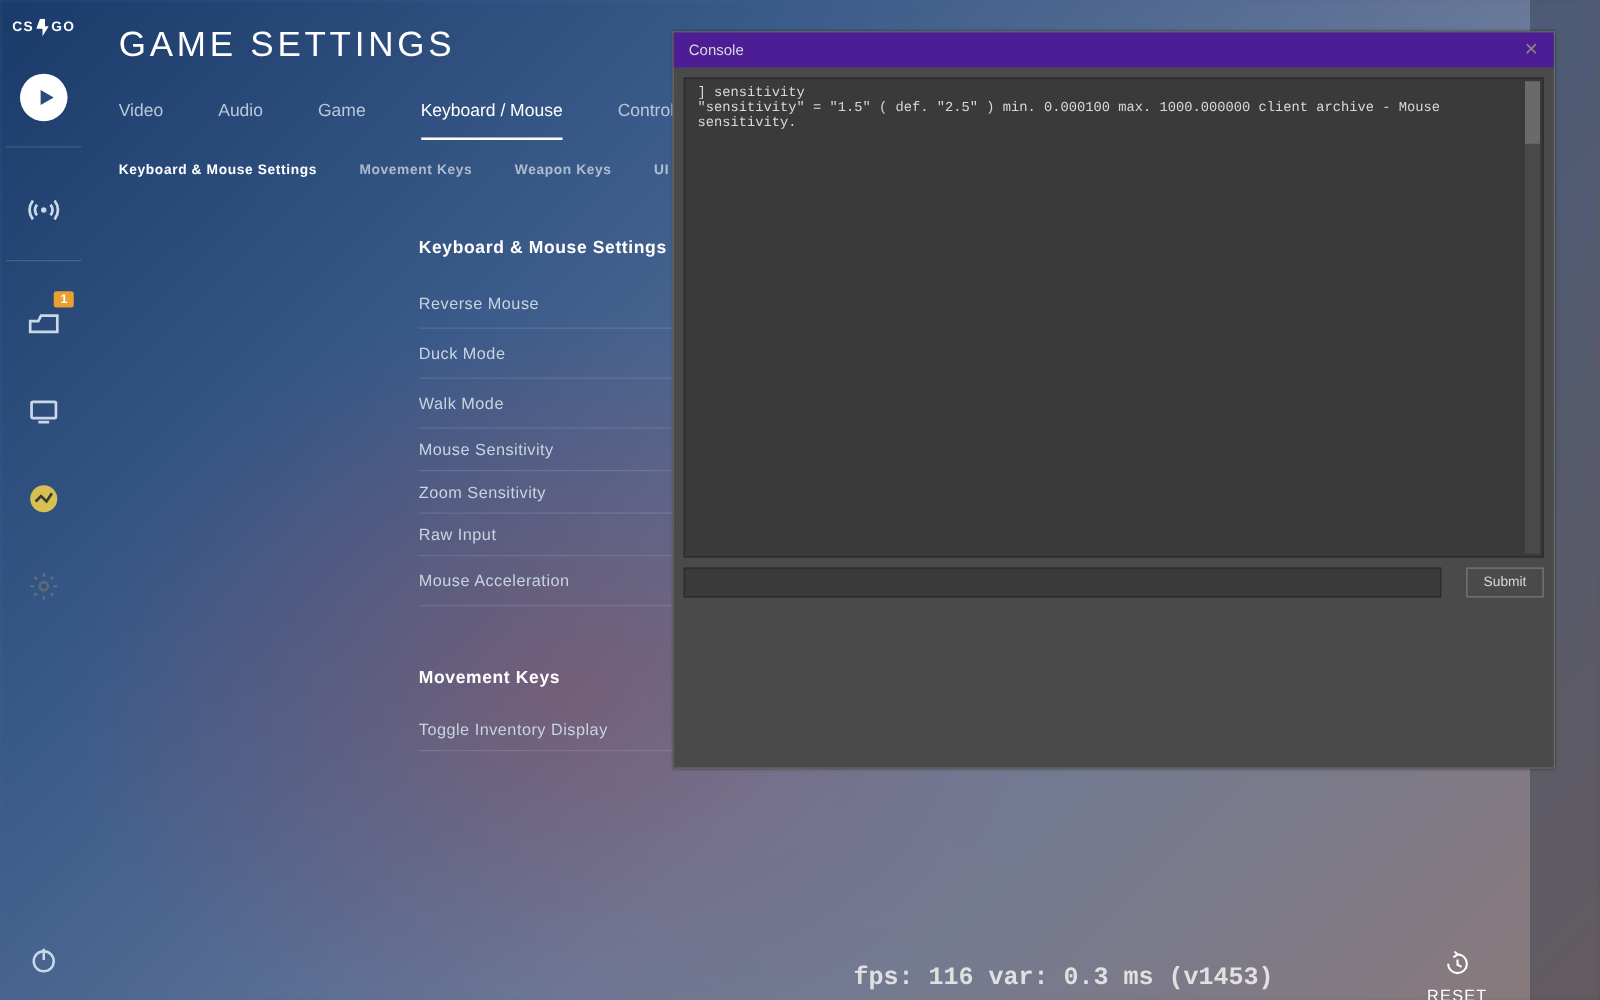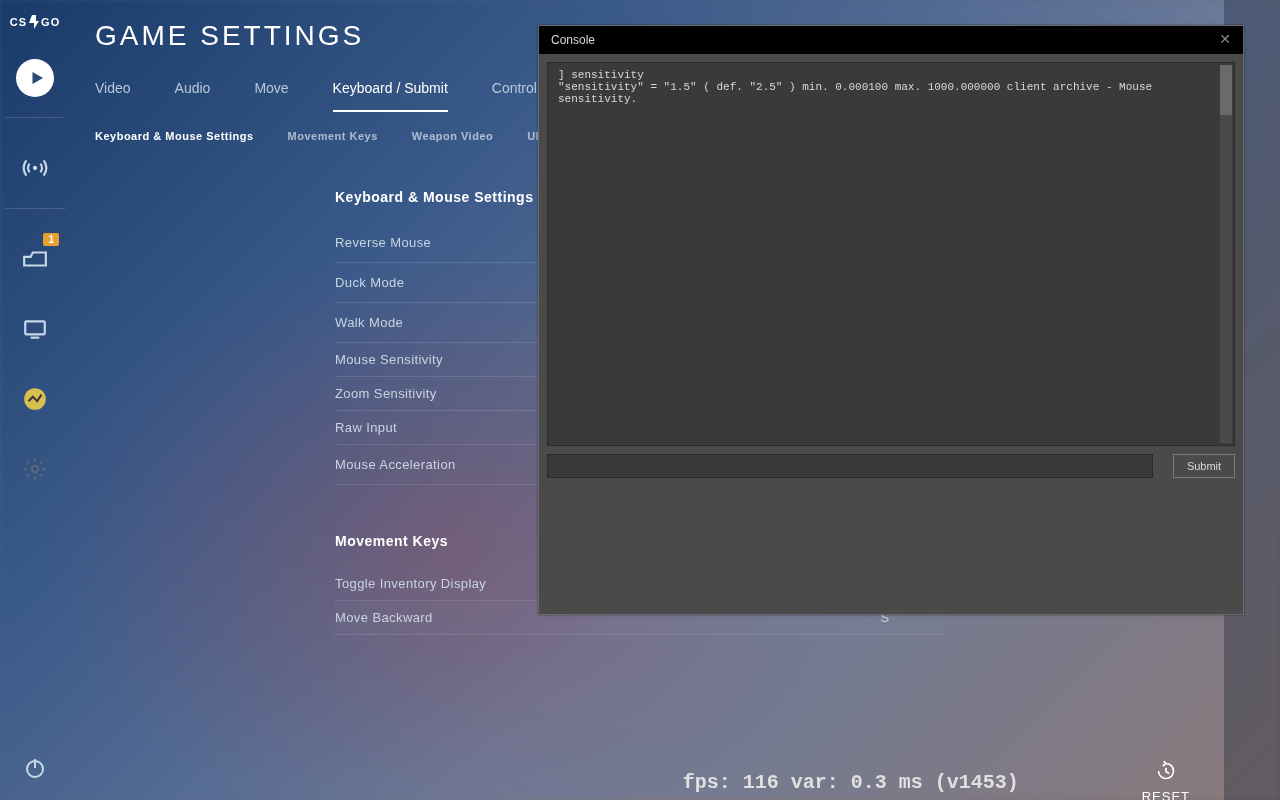--- a/index.html
+++ b/index.html
@@ -119,21 +119,21 @@
 .console {
   position: absolute;
   left: 538px; top: 25px;
   width: 706px; height: 590px;
   background: #4a4a4a;
   border: 1px solid #6a6a6a;
   z-index: 20;
   box-shadow: 0 0 2px rgba(0,0,0,0.5);
 }
 .console-title {
-  height: 28px; background: #000000;
+  height: 28px; background: #4c1d95;
   color: #d8d8d8; font-size: 12px;
   padding: 7px 12px;
   display: flex; justify-content: space-between;
 }
 .console-close { color: #888; cursor: pointer; font-size: 14px; line-height: 12px;}
 .console-body {
   margin: 8px;
   height: 384px;
   background: #3a3a3a;
   border: 1px solid #2a2a2a;
@@ -224,28 +224,28 @@
         <line x1="12" y1="3" x2="12" y2="12" stroke="#c8d8e8" stroke-width="2"></line>
       </svg>
   </div>
 </div>
 
 <div class="header">
   <div class="page-title">GAME SETTINGS</div>
   <div class="tabs">
     <div class="tab">Video</div>
     <div class="tab">Audio</div>
-    <div class="tab">Move</div>
-    <div class="tab active">Keyboard / Submit</div>
+    <div class="tab">Game</div>
+    <div class="tab active">Keyboard / Mouse</div>
     <div class="tab">Controller</div>
   </div>
   <div class="subtabs">
     <div class="subtab">Keyboard &amp; Mouse Settings</div>
     <div class="subtab dim">Movement Keys</div>
-    <div class="subtab dim">Weapon Video</div>
+    <div class="subtab dim">Weapon Keys</div>
     <div class="subtab dim">UI Keys</div>
   </div>
 </div>
 
 <div class="settings-area">
   <div class="section-title">Keyboard &amp; Mouse Settings</div>
   <div class="setting-row">
       <span class="label">Reverse Mouse</span>
     </div>
   <div class="setting-row">
@@ -264,24 +264,20 @@
       <span class="label">Raw Input</span>
     </div>
   <div class="setting-row">
       <span class="label">Mouse Acceleration</span>
     </div>
 
   <div class="section-title" style="margin-top:48px">Movement Keys</div>
   <div class="setting-row compact">
     <span class="label">Toggle Inventory Display</span>
     <span class="value"></span>
-  </div>
-  <div class="setting-row compact highlight">
-    <span class="label">Move Backward</span>
-    <span class="value">S</span>
   </div>
 </div>
 
 <div class="right-strip">
   <div class="rank-icon">10</div>
   <div style="height:80px"></div>
   <div class="right-label">+12</div>
   <div class="friend f1"></div>
   <div class="friend f2"></div>
   <div class="friend f3"></div>

